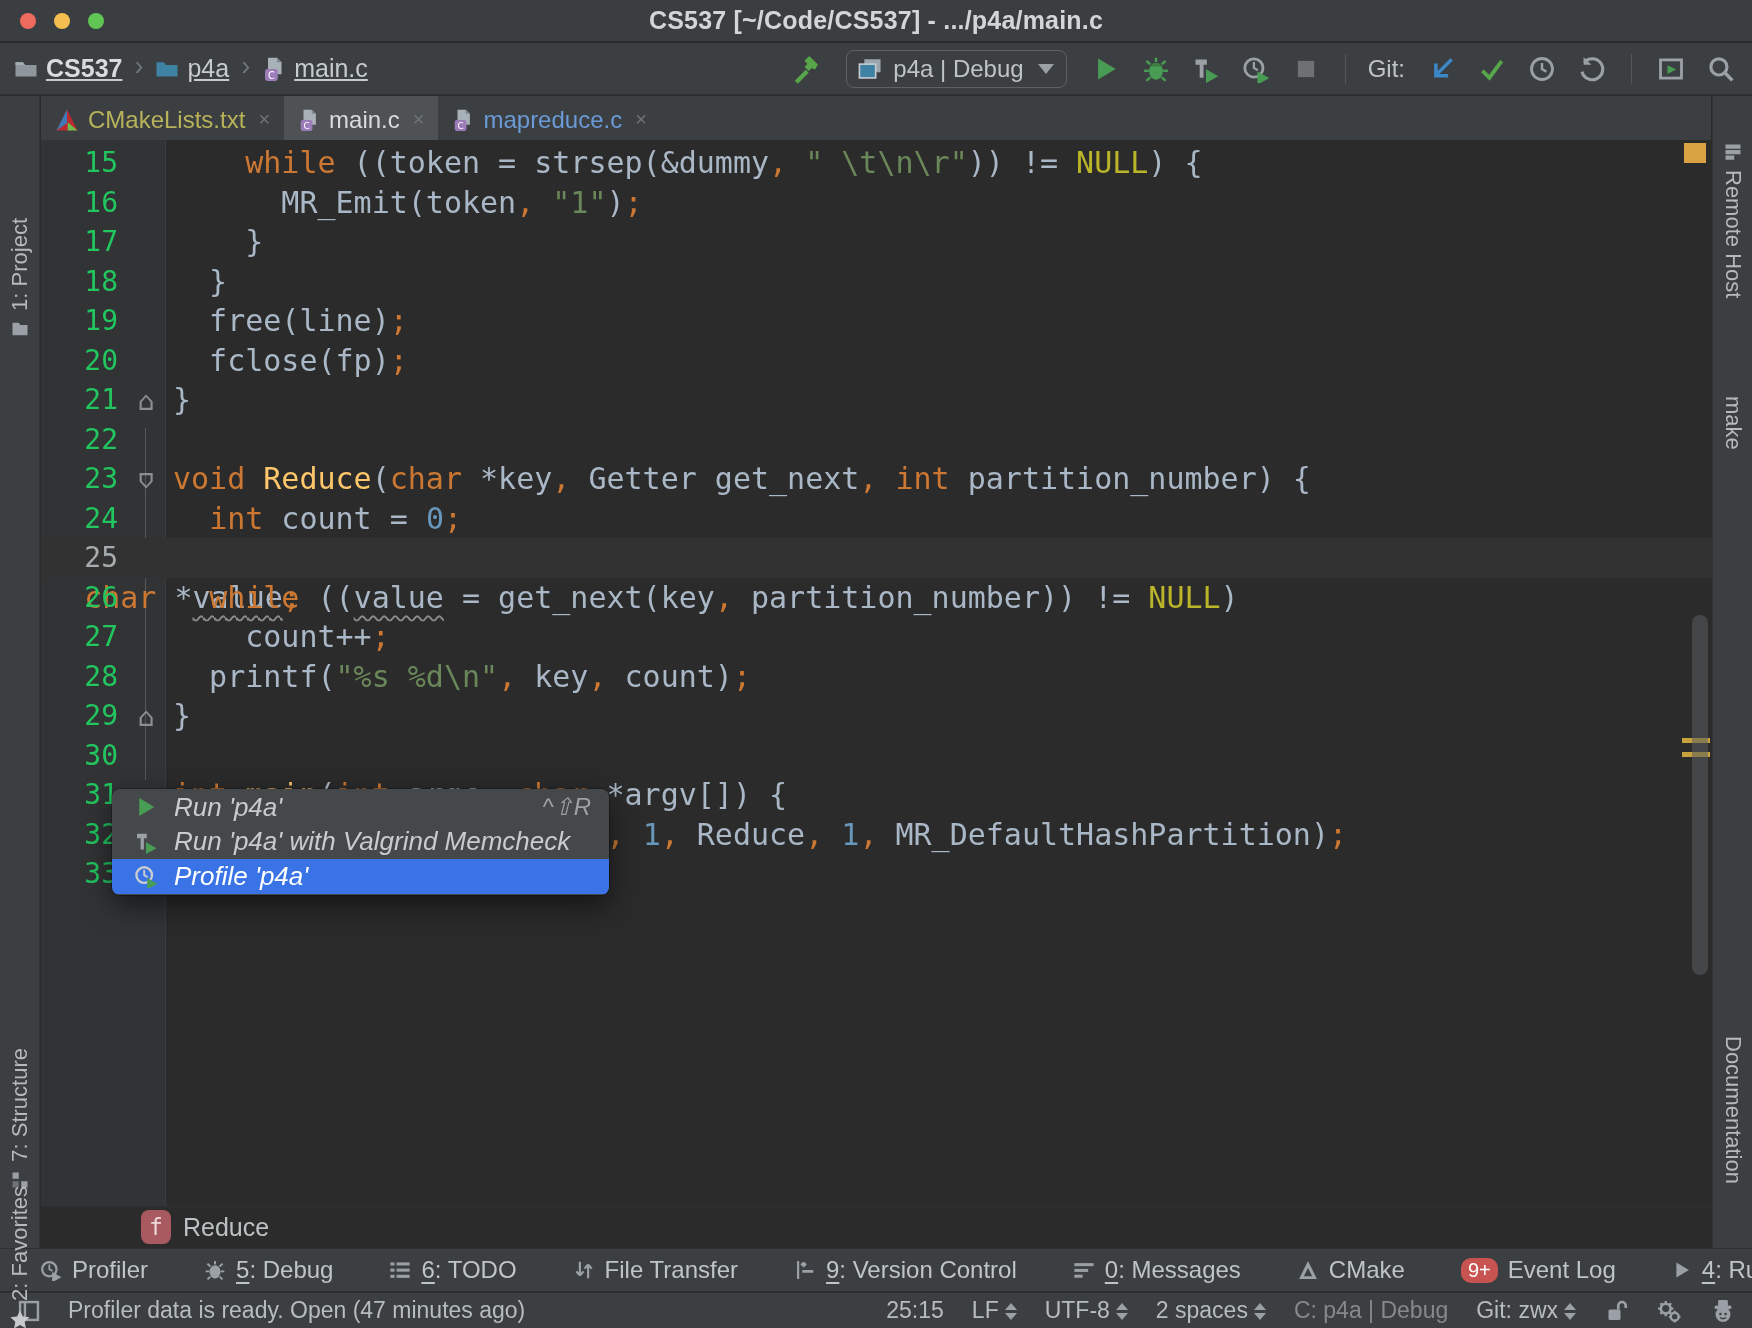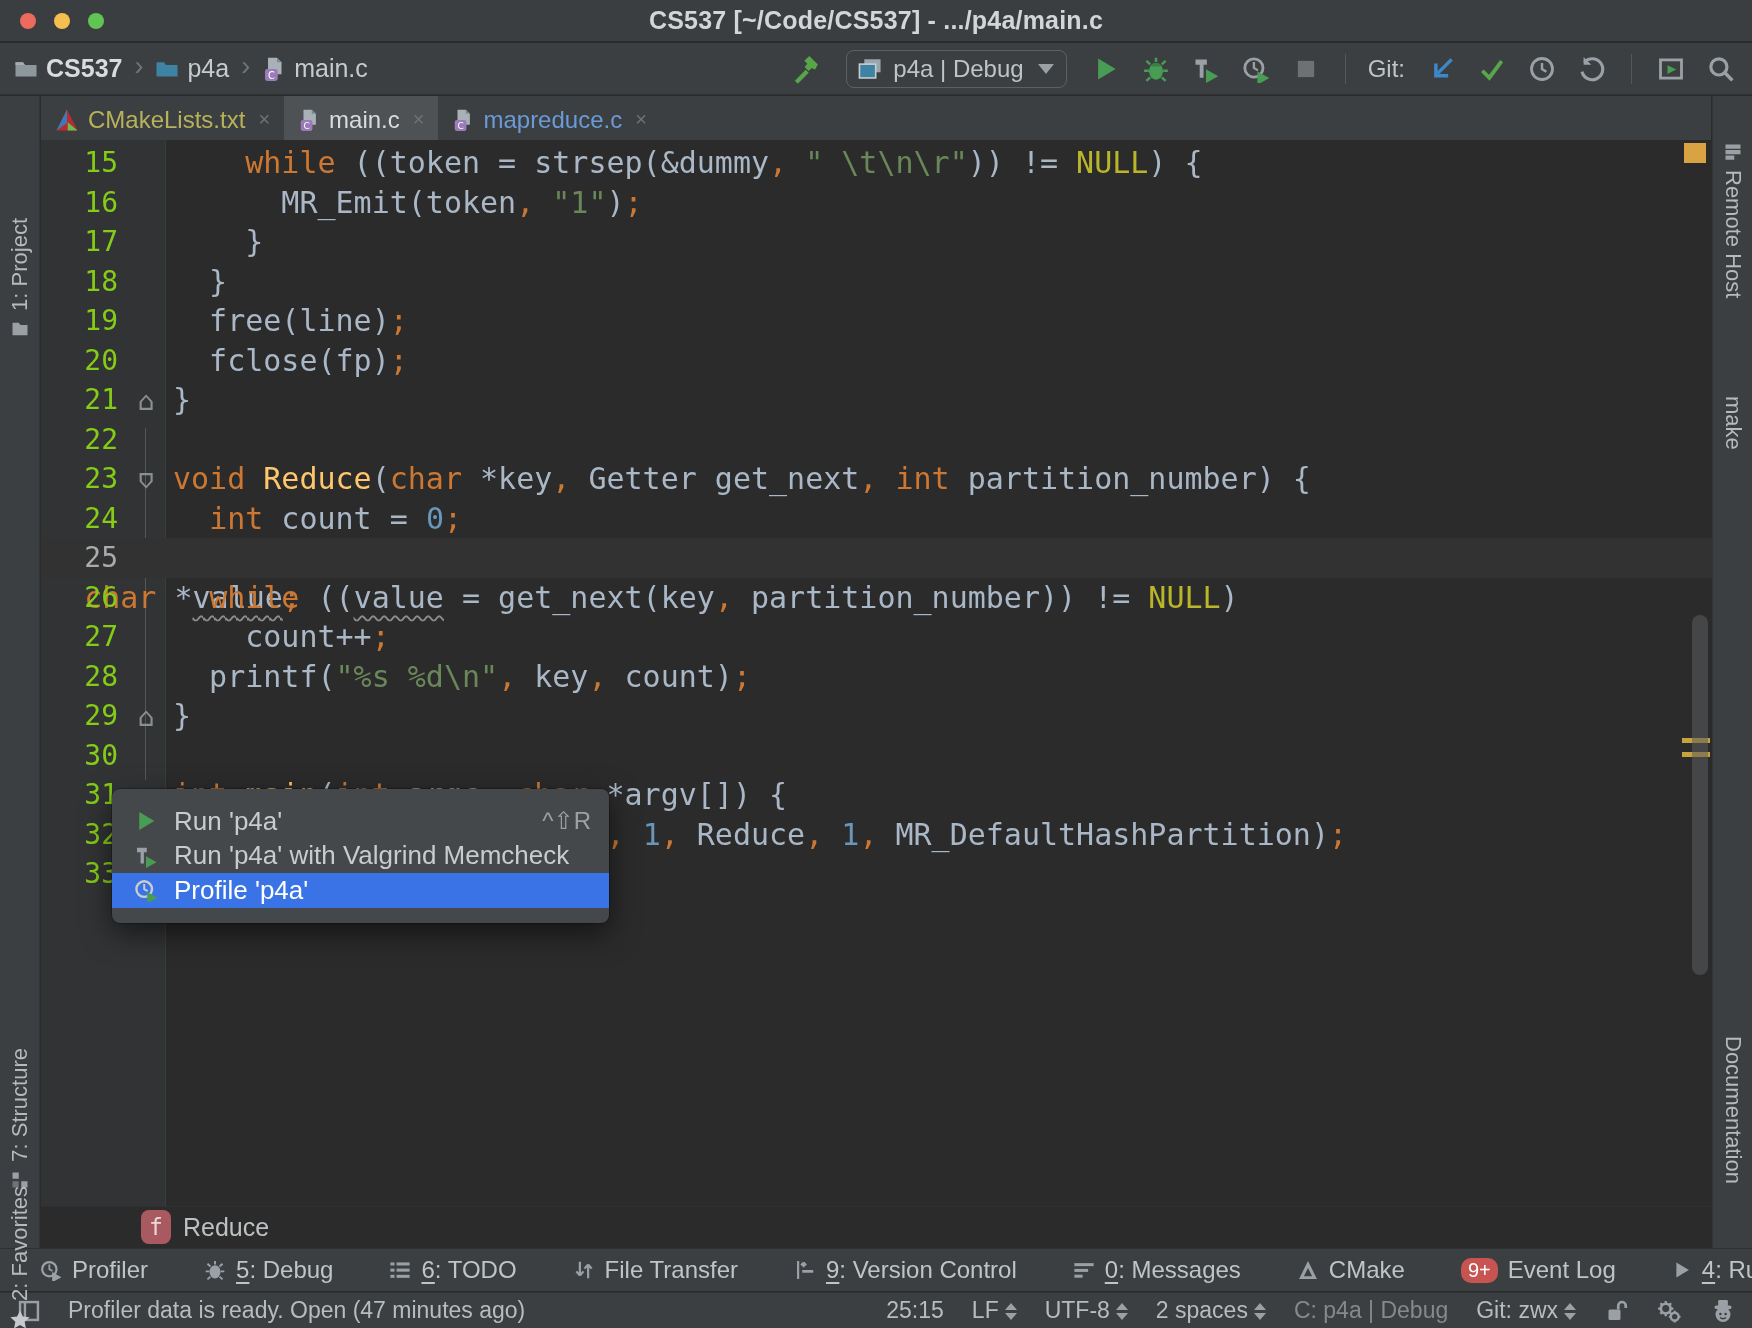--- a/index.html
+++ b/index.html
@@ -12,21 +12,21 @@
     background:#3B3E40; border-bottom:1px solid #262829; display:flex; align-items:center; justify-content:center; }
   .traffic { position:absolute; left:20px; top:13px; display:flex; gap:18px; }
   .light { width:16px; height:16px; border-radius:50%; }
   .l-red{background:#EC6A5E;} .l-yellow{background:#F4BF4F;} .l-green{background:#61C554;}
   .wintitle { color:#D3D6D8; font-size:25px; font-weight:700; letter-spacing:.2px; }
 
   
   .navbar { position:absolute; left:0; top:43px; width:100%; height:52px; background:#3C3F41;
     border-bottom:1px solid #2E3133; display:flex; align-items:center; padding:0 14px; }
   .crumbs { display:flex; align-items:center; gap:10px; }
-  .crumb { display:flex; align-items:center; gap:8px; color:#C6CBCE; font-size:25px; }
+  .crumb { display:flex; align-items:center; gap:8px; color:#C6CBCE; font-size:25px;text-decoration:underline; }
   .crumb.root span { font-weight:700; color:#D8DCDE; }
   .crumb-sep { color:#6E757B; font-size:27px; padding:0 2px; transform:translateY(-2px); }
   .nav-right { margin-left:auto; display:flex; align-items:center; gap:16px; }
   .icon-btn { width:34px; height:34px; display:flex; align-items:center; justify-content:center; border-radius:5px; }
   .runconfig { display:flex; align-items:center; gap:10px; border:1px solid #5E6163; border-radius:8px;
     height:38px; padding:0 12px 0 10px; color:#BFC4C7; font-size:24px; margin:0 6px; }
   .dd-arrow { width:0; height:0; border-left:8px solid transparent; border-right:8px solid transparent; border-top:10px solid #9AA0A4; margin-left:4px; }
   .tsep { width:1px; height:30px; background:#55585A; margin:0 6px; }
   .git-label { color:#BFC4C7; font-size:24px; margin-right:4px; }
 
@@ -48,42 +48,42 @@
   .t-cmake { color:#B8B25A; } .t-main { color:#D8DCDE; } .t-mapr { color:#6B9BD7; }
 
   
   .editor { position:absolute; left:41px; top:140px; width:1671px; height:1066px; background:#2B2B2B; overflow:hidden; }
   .gutter-bg { position:absolute; left:0; top:0; bottom:0; width:125px; background:#313335; border-right:1px solid #3A3D3F; }
   .fold-line { position:absolute; left:104px; top:288px; height:352px; width:1px; background:#55585A; }
   .code-lines { position:relative; padding-top:3px; font-family:"DejaVu Sans Mono", monospace; font-size:30px; line-height:39.5px; }
   .line { display:flex; height:39.5px; white-space:pre; }
   .line.cur { background:#323232;flex-direction:column; }
   .line.cur .ln { color:#A7ACAE; }
-  .ln { width:85px; text-align:right; padding-right:8px; color:#84cc16; font-size:28px; flex:none; }
+  .ln { width:85px; text-align:right; padding-right:8px; color:#22c55e; font-size:28px; flex:none; }
   .gut { width:40px; flex:none; position:relative; color:#7F8487; text-align:center; }
   .gut.run { color:#499C54; font-size:24px; }
   .gut.fold_start .fm { display:inline-block; transform:rotate(180deg); }
   .fm { font-family:"DejaVu Sans", sans-serif; font-size:26px; color:#8A8F92; }
   .code { padding-left:7px; }
   .c-t{color:#A9B7C6;} .c-k{color:#CC7832;} .c-s{color:#6A8759;} .c-n{color:#6897BB;}
   .c-f{color:#FFC66B;} .c-c{color:#BBB529;} .c-p{color:#CC7832;}
   .c-w{color:#A9B7C6; text-decoration:underline; text-decoration-style:wavy; text-decoration-color:#8C8C8C; text-underline-offset:7px; text-decoration-thickness:2px;}
 
   .insp-square { position:absolute; right:6px; top:3px; width:22px; height:20px; background:#D9A343; }
   .stripe-mark { position:absolute; right:2px; width:28px; height:5px; background:#C8A33B; }
   .scroll-thumb { position:absolute; right:4px; top:475px; width:16px; height:360px; background:#5A5D5F; opacity:.55; border-radius:8px; }
 
   
   .crumbbar { position:absolute; left:41px; top:1206px; width:1671px; height:41px; background:#2B2B2B; display:flex; align-items:center; padding-left:100px; gap:12px; border-top:1px solid #2E3133; }
   .fbadge { width:30px; height:34px; border-radius:8px; background:#A95A60; color:#EBD8D9; font-size:23px; display:flex; align-items:center; justify-content:center; font-family:"DejaVu Sans Mono", monospace; }
   .crumb-fn { color:#BCC1C4; font-size:25px; }
 
   
   .menu { position:absolute; left:112px; top:789px; width:497px; background:#45484A; border-radius:8px;
-    box-shadow:0 10px 30px rgba(0,0,0,.55), 0 0 0 1px rgba(0,0,0,.25); z-index:20; padding:15px 0; overflow:hidden; }
+    box-shadow:0 10px 30px rgba(0,0,0,.55), 0 0 0 1px rgba(0,0,0,.25); z-index:20; padding:1px 0; overflow:hidden;font-style:italic; }
   .mi { display:flex; align-items:center; height:34.5px; padding:0 18px 0 20px; color:#C8CCCE; font-size:26px; gap:14px; }
   .mi .mico { width:28px; display:flex; justify-content:center; }
   .mi .msc { margin-left:auto; color:#9DA1A4; font-size:24px; }
   .mi.selected { background:#3973E6; color:#FFFFFF; }
 
   
   .toolbar-bottom { position:absolute; left:0; top:1248px; width:100%; height:43px; background:#3C3F41;
     border-top:1px solid #2E3133; display:flex; align-items:center; padding:0 14px 0 40px; column-gap:56px; color:#BFC4C7; font-size:24px; }
   .twi { display:flex; align-items:center; gap:10px; white-space:nowrap; }
   .twi .mn { text-decoration:underline; text-underline-offset:4px; }

